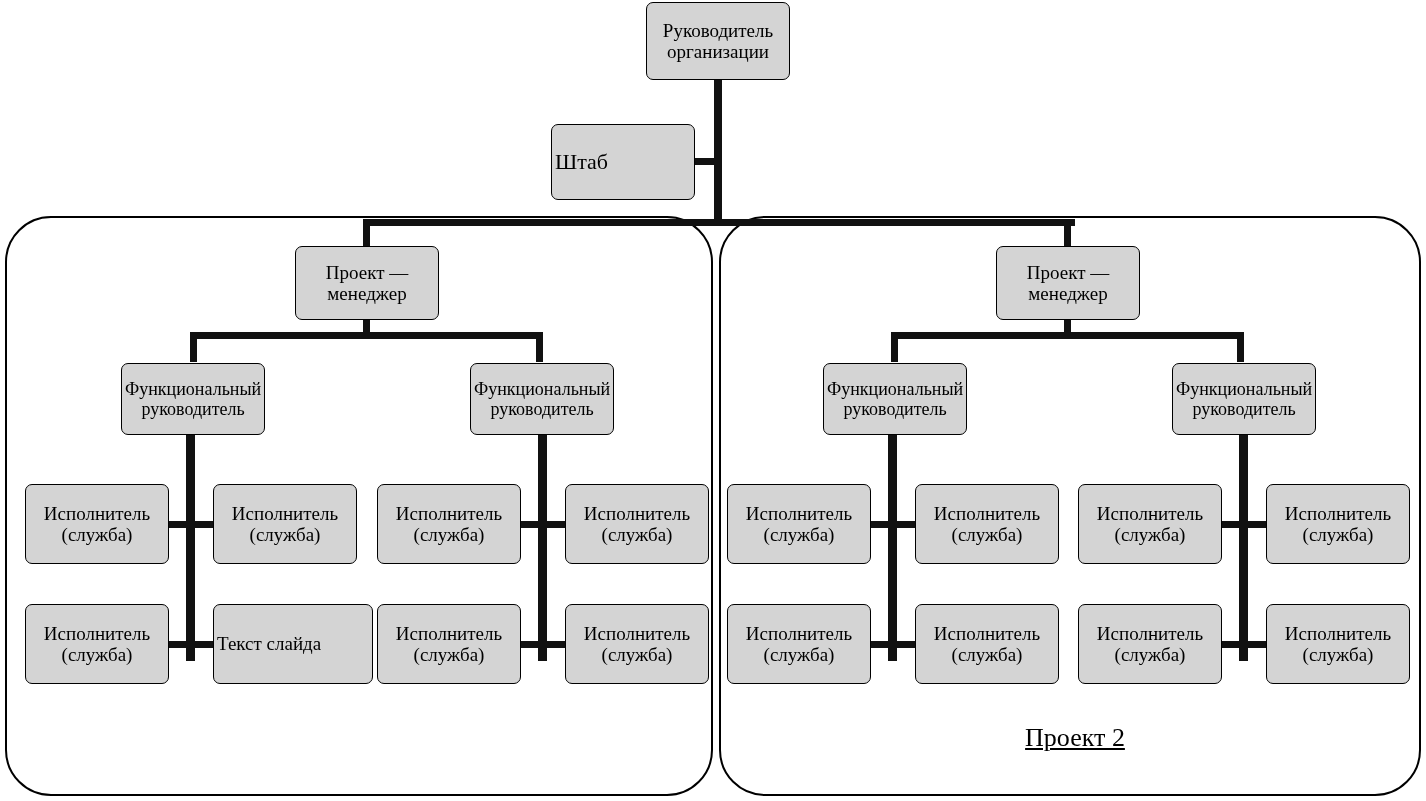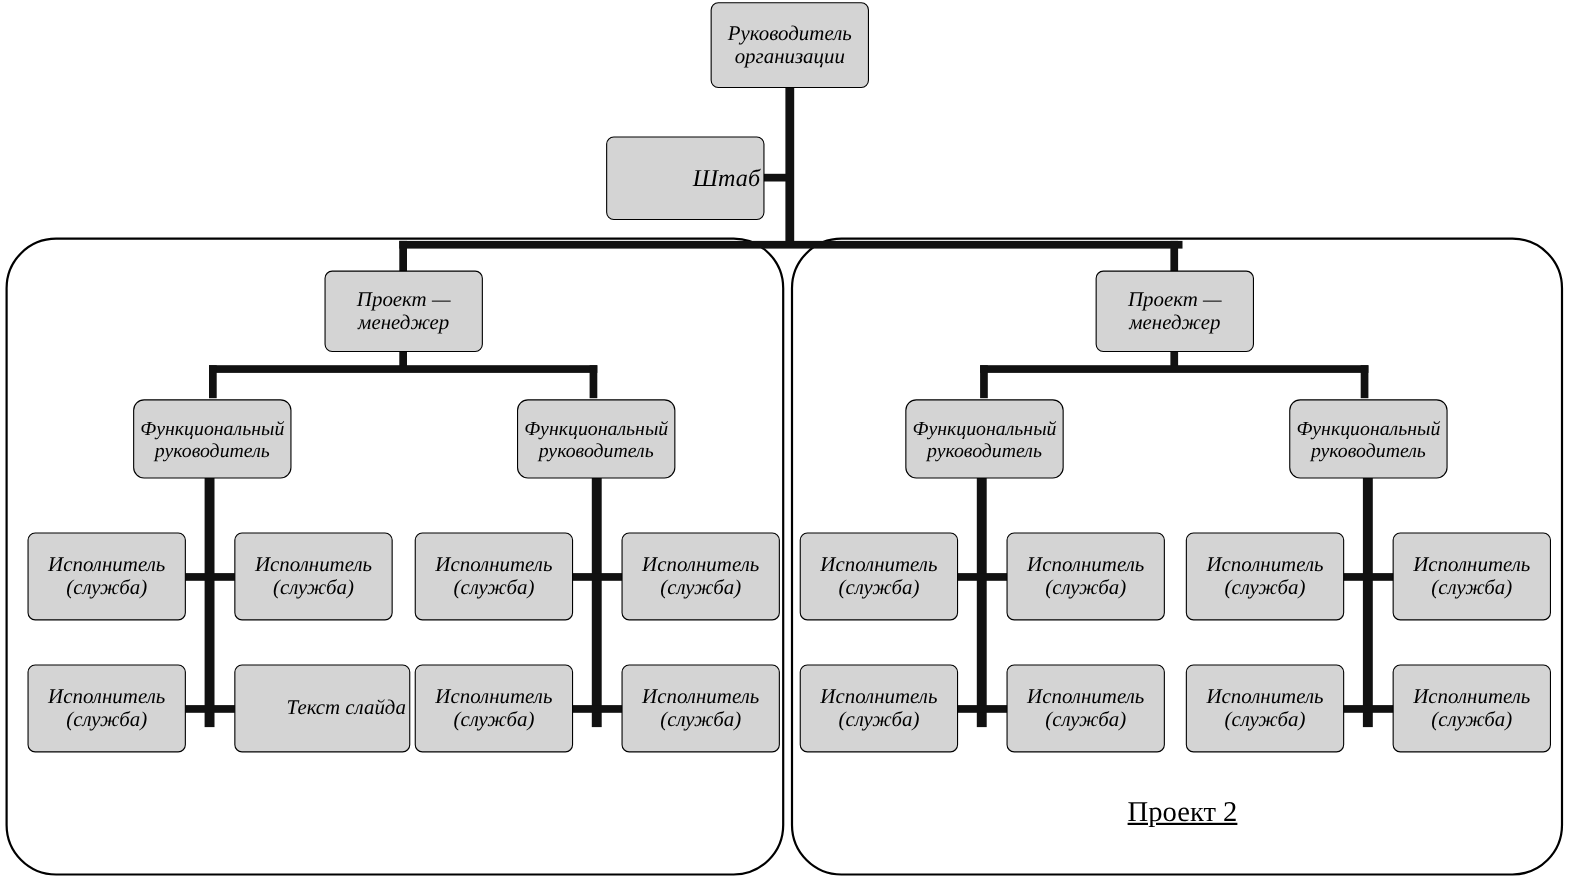--- a/index.html
+++ b/index.html
@@ -18,27 +18,26 @@
     background: #ffffff;
   }
   .box {
     position: absolute;
     box-sizing: border-box;
     background: #d4d4d4;
     border: 1px solid #000000;
     border-radius: 7px;
     display: flex;
     align-items: center;
-    justify-content: flex-end;
+    justify-content: flex-start;
     text-align: center;
     line-height: 1.12;
     color: #000000;
     z-index: 5;
     overflow: hidden;
-    font-style: italic;
   }
   .box span {
     display: block;
     padding: 0 3px;
   }
   .conn {
     position: absolute;
     background: #111111;
     z-index: 2;
   }
@@ -51,21 +50,21 @@
     z-index: 1;
   }
   .group-label {
     position: absolute;
     text-align: center;
     color: #000000;
     z-index: 3;
   }
   .f22 { font-size: 22px; }
   .f19 { font-size: 19px; }
-  .f18 { font-size: 18px; border-radius: 10px; }
+  .f18 { font-size: 18px; }
   .f26 { font-size: 26px; }
 </style>
 </head>
 <body>
 
 <div id="canvas">
 
   <div class="conn" style="left:714px; top:80px; width:8px; height:145px;"></div>
 
   <div class="conn" style="left:693px; top:158px; width:26px; height:7px;"></div>

